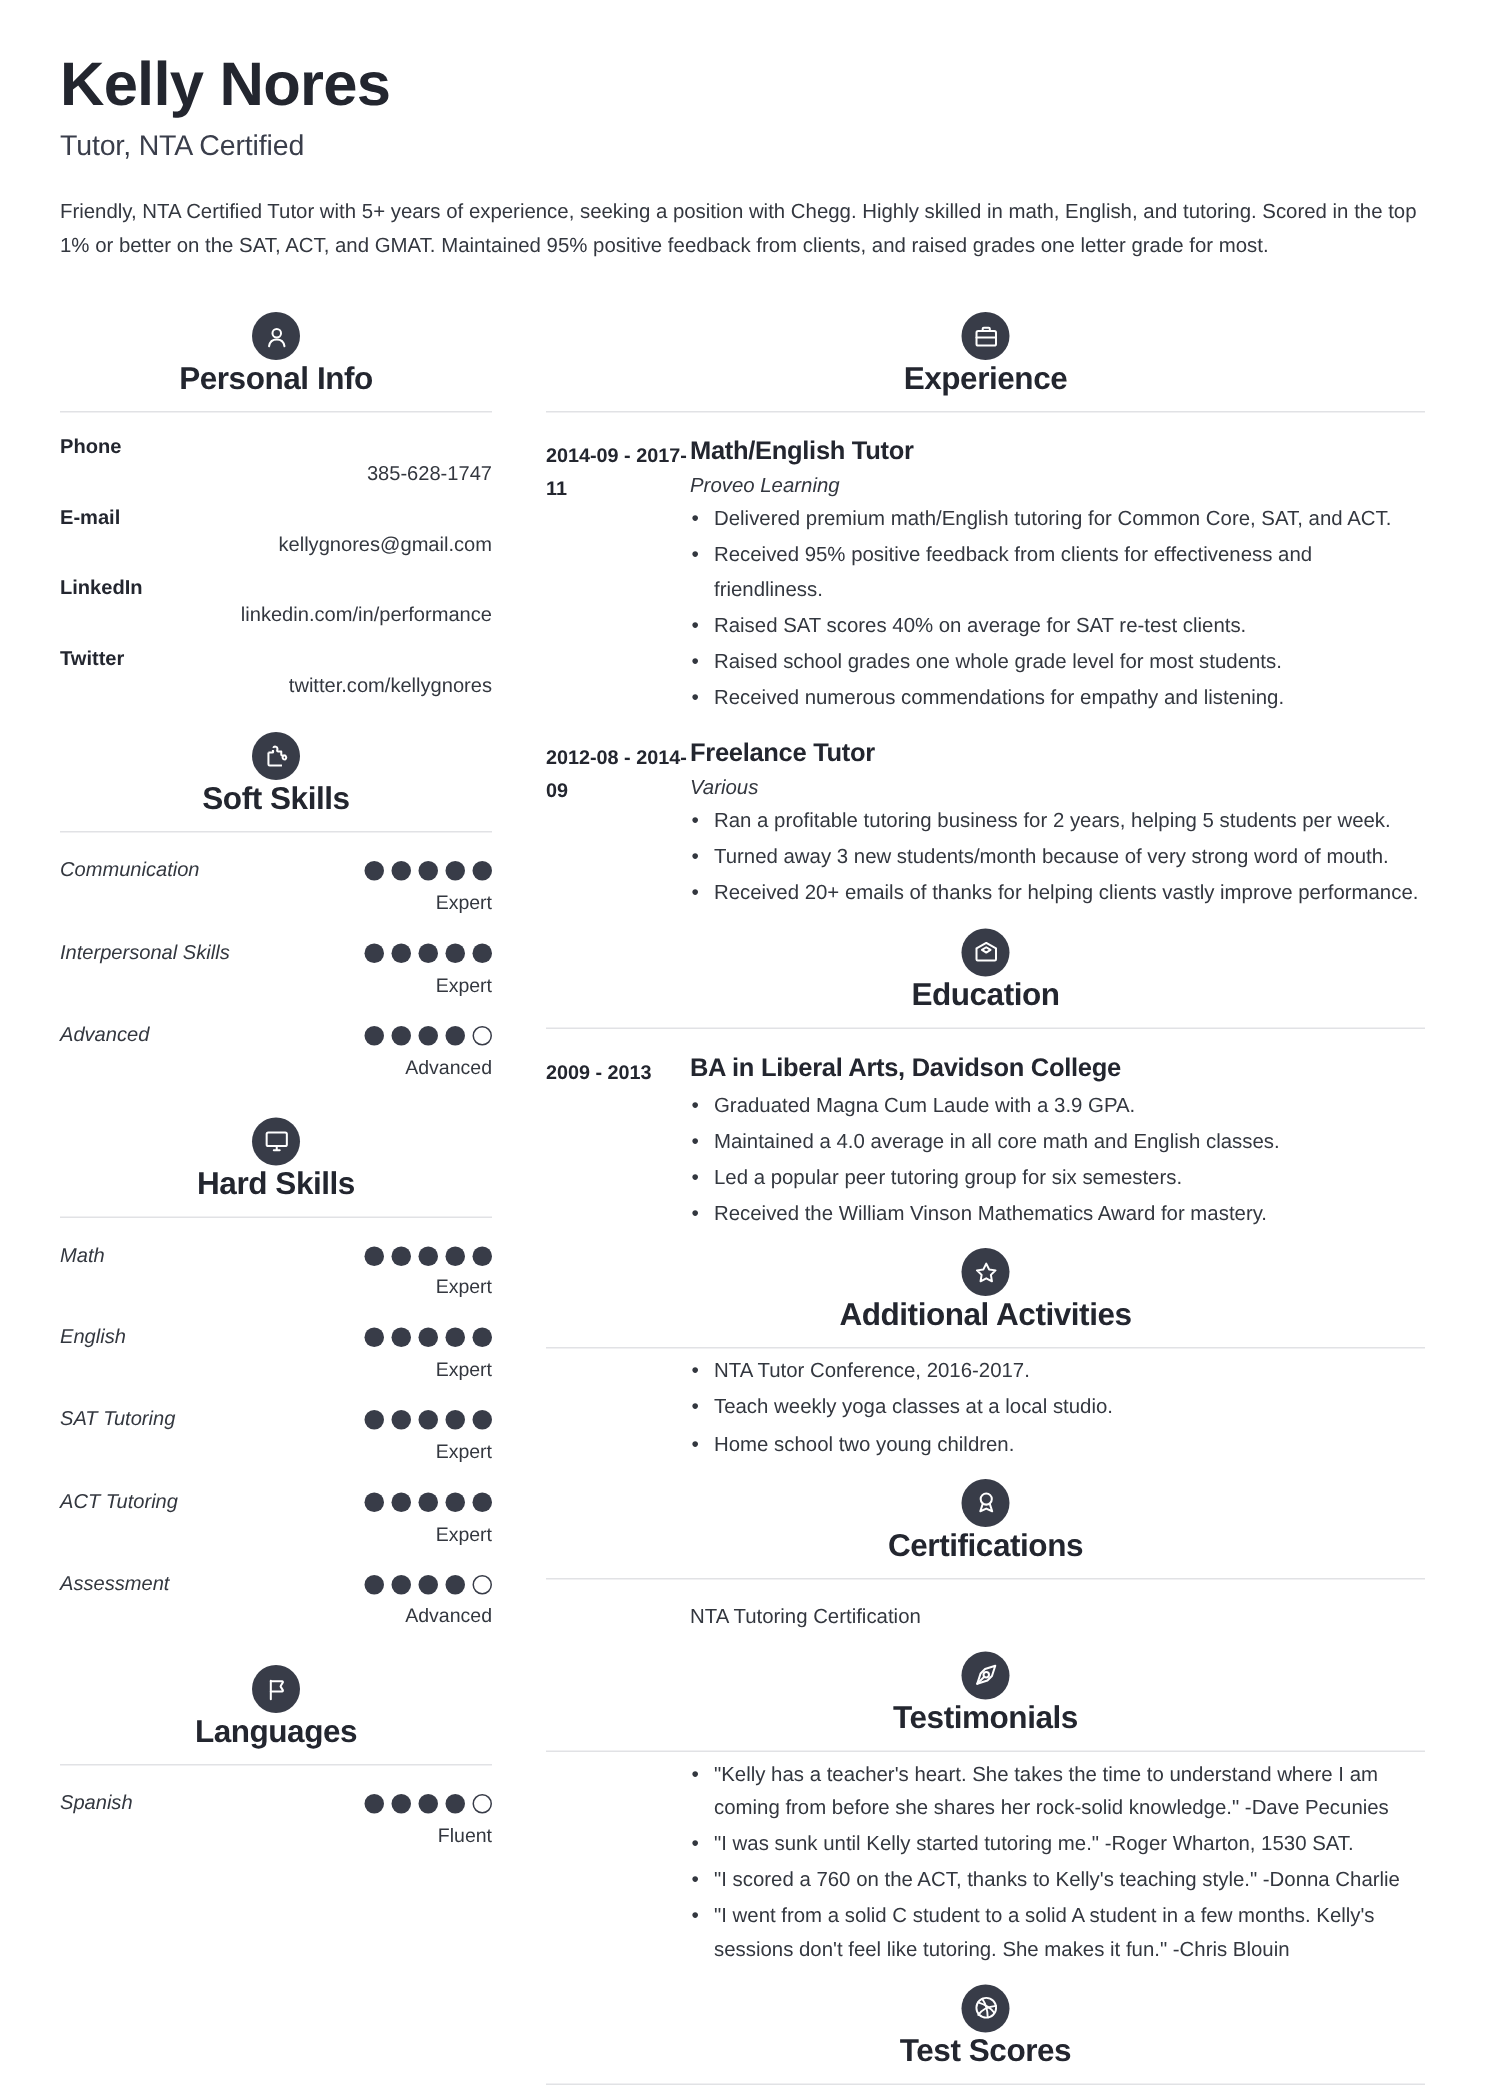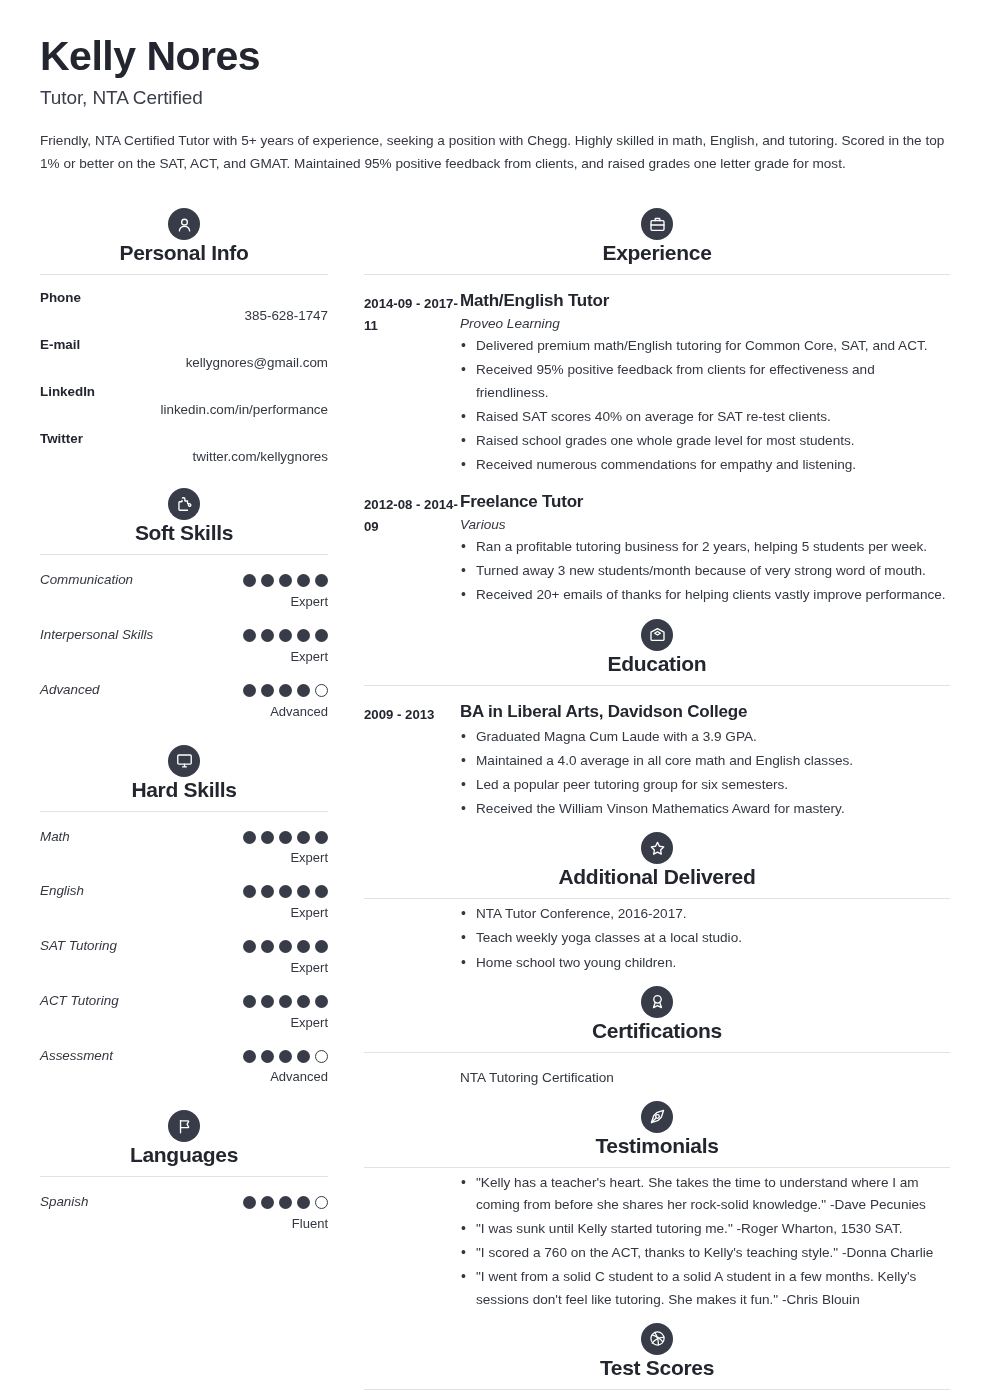--- a/index.html
+++ b/index.html
@@ -500,21 +500,21 @@
         </div>
       </div>
 
       <div class="section">
         <div class="sec-head">
           <span class="sec-icon">
             <svg width="19" height="19" viewBox="0 0 24 24" fill="none" stroke="#fff" stroke-width="1.7" stroke-linejoin="round">
               <path d="M12 4.3l2.4 4.9 5.4.8-3.9 3.8.9 5.4-4.8-2.5-4.8 2.5.9-5.4-3.9-3.8 5.4-.8z"></path>
             </svg>
           </span>
-          <span class="sec-title">Additional Delivered</span>
+          <span class="sec-title">Additional Activities</span>
         </div>
         <div class="sec-rule"></div>
         <ul class="bullets bullets-indent">
           <li>NTA Tutor Conference, 2016-2017.</li>
           <li>Teach weekly yoga classes at a local studio.</li>
           <li>Home school two young children.</li>
         </ul>
       </div>
 
       <div class="section">

